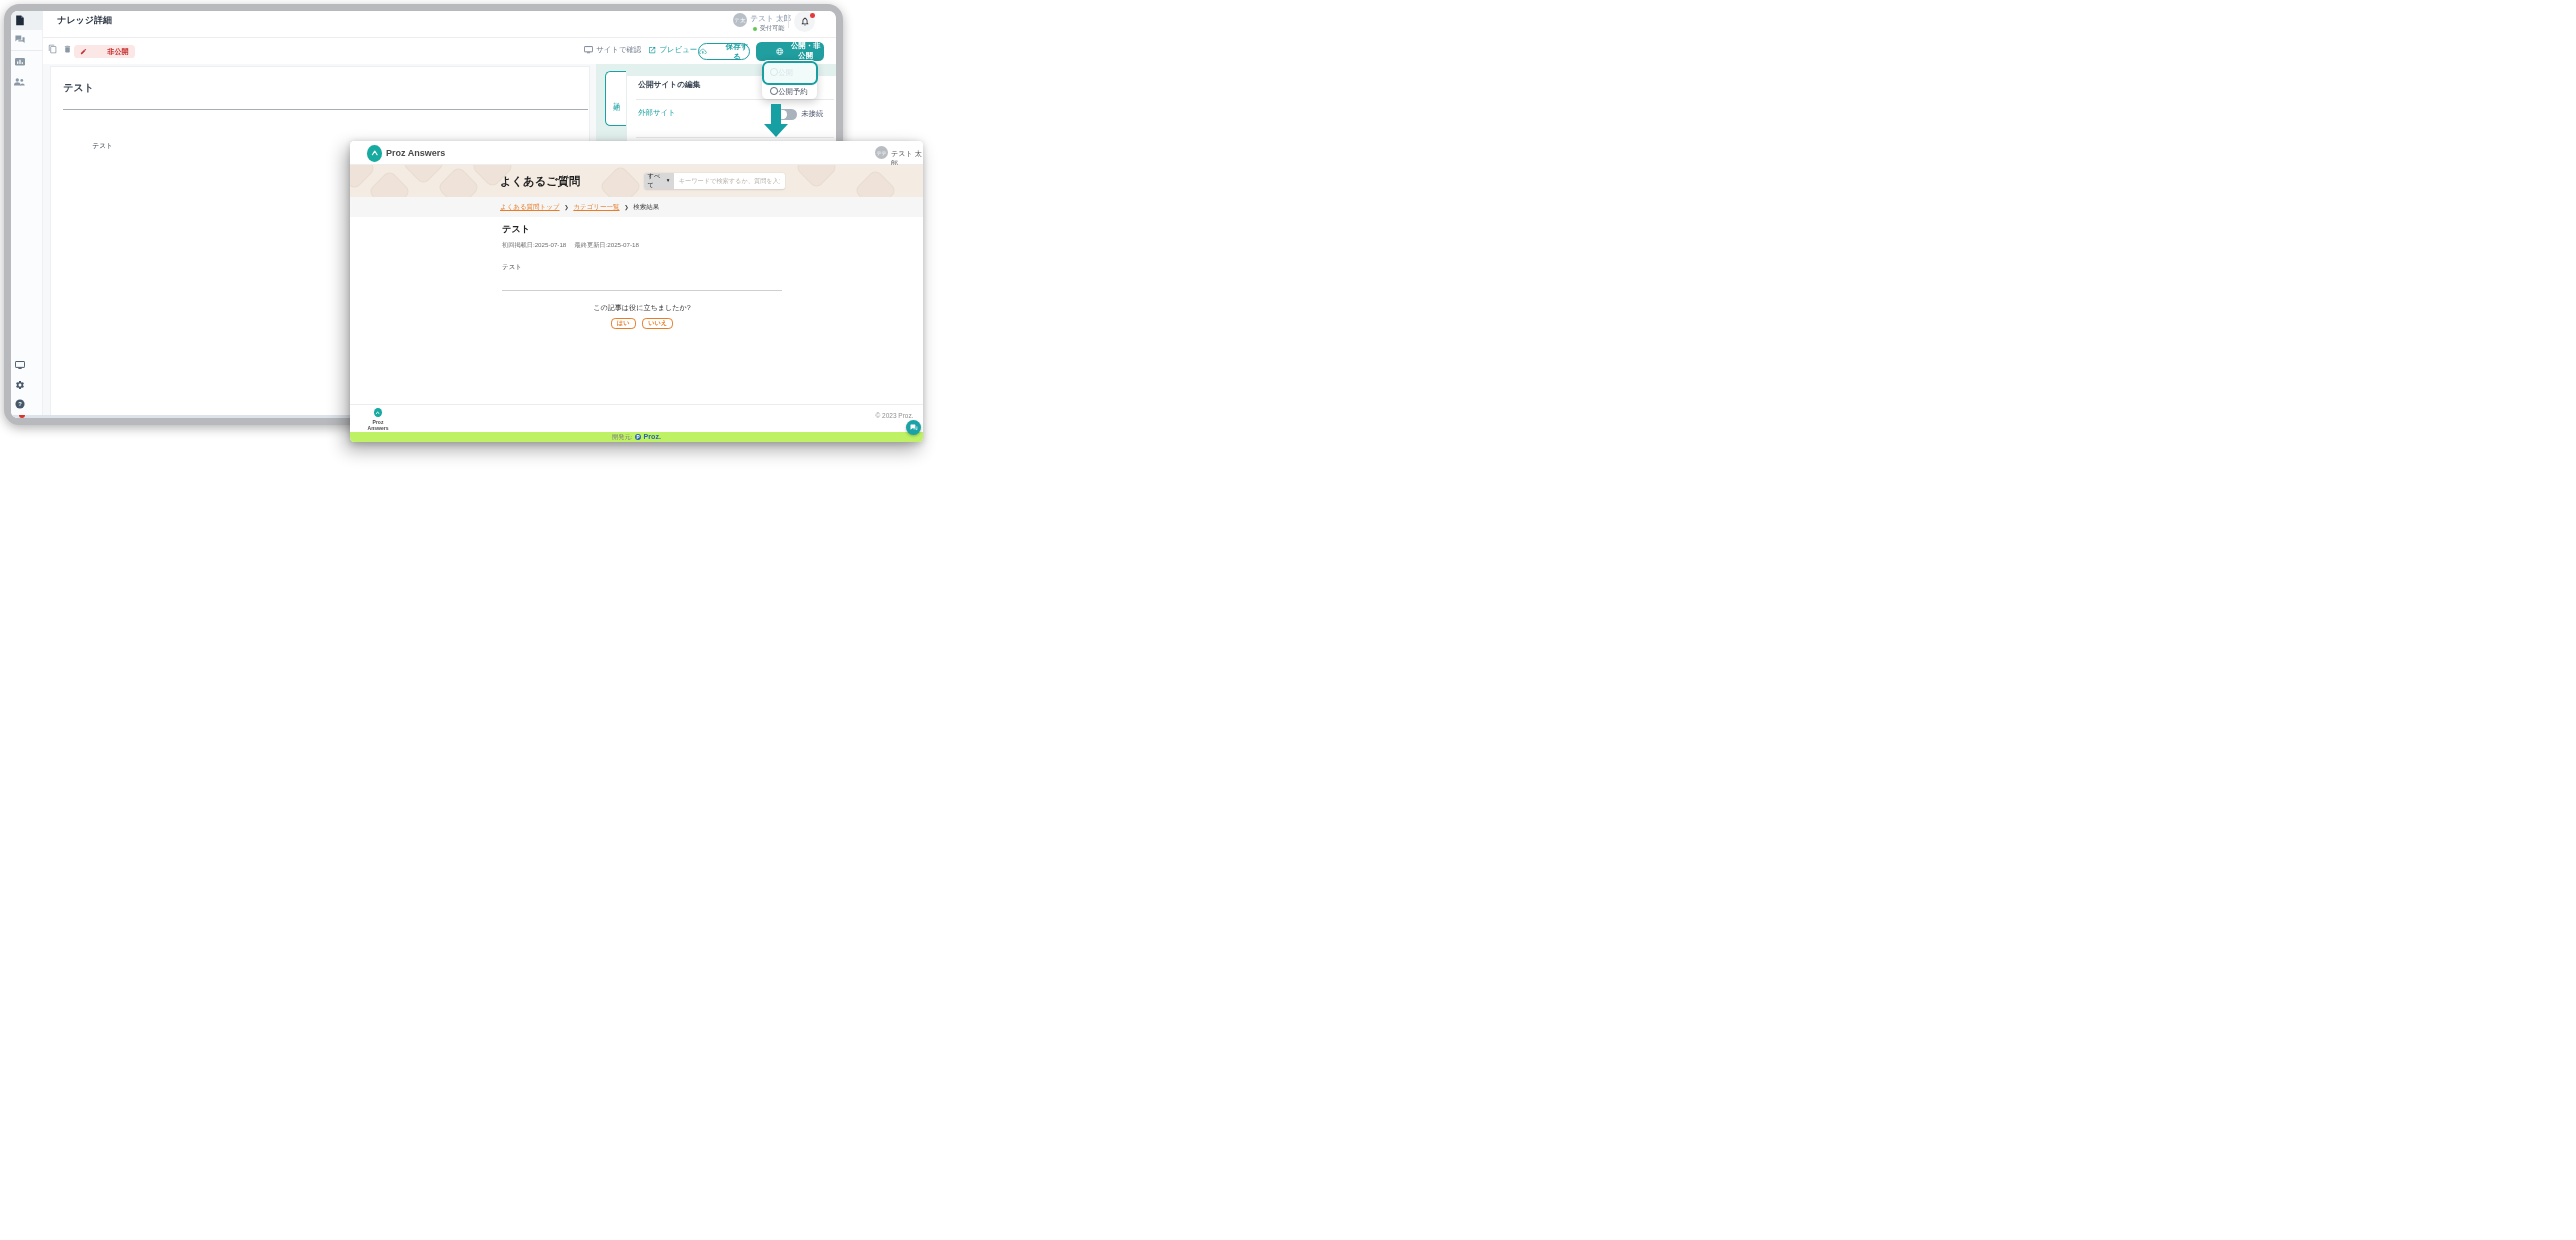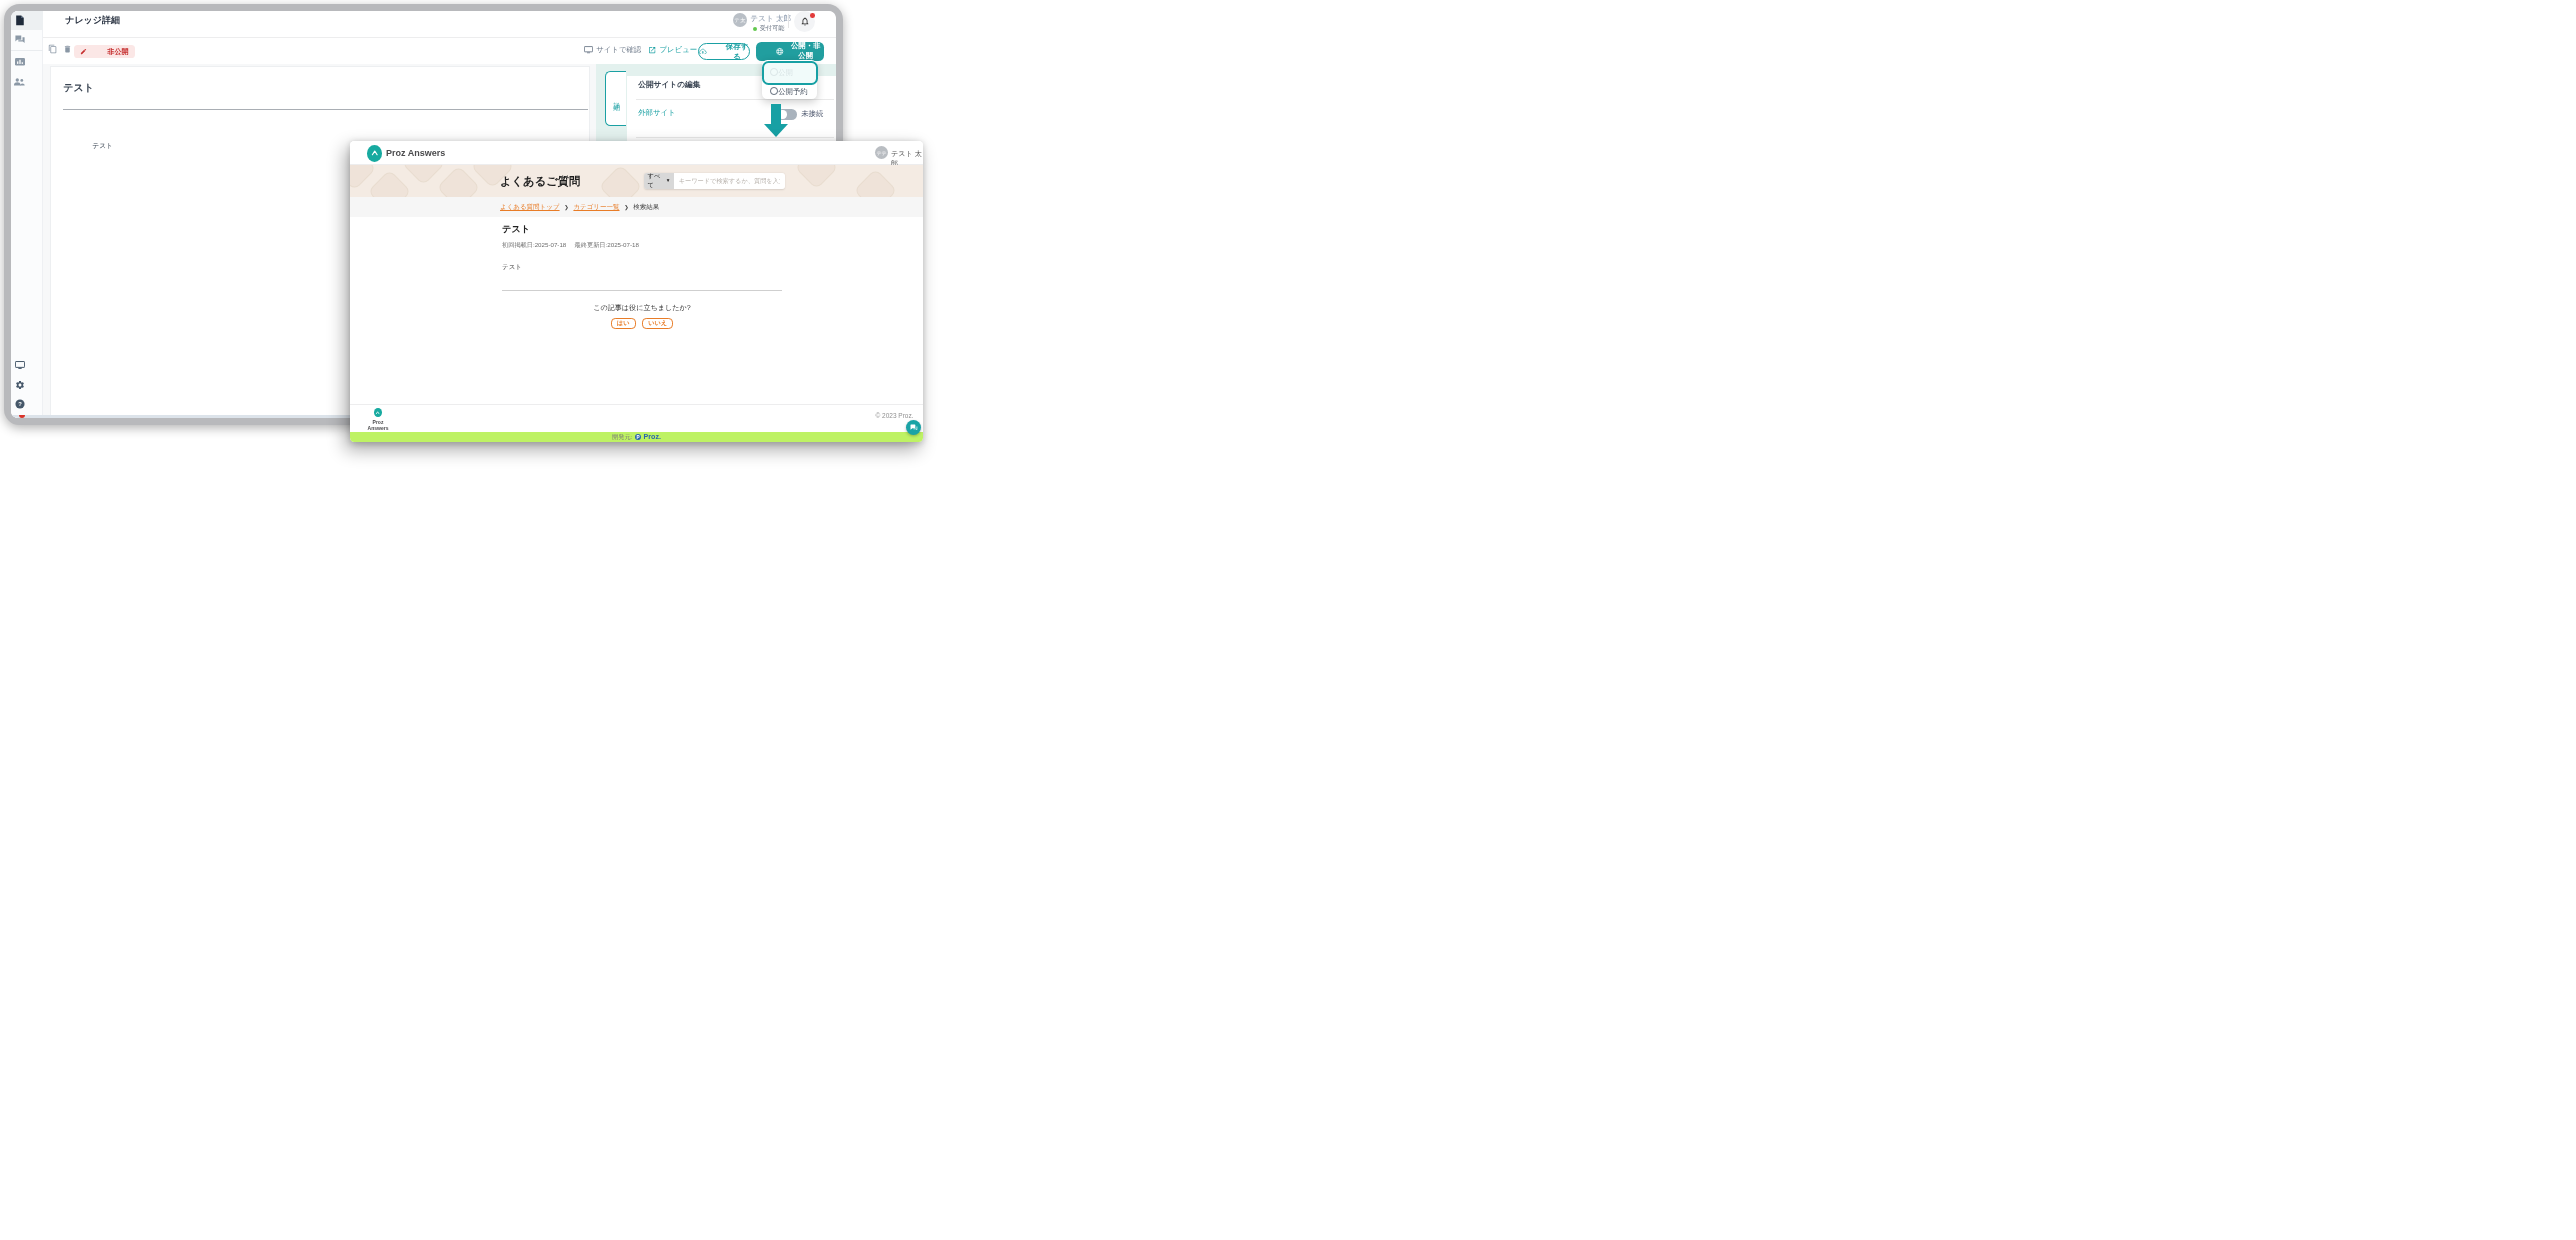--- a/index.html
+++ b/index.html
@@ -12,21 +12,21 @@
     box-shadow:0 3px 10.7px rgba(0,0,0,.30); z-index:1; }
   .admin-inner { position:absolute; inset:0; border-radius:7.1px; overflow:hidden; background:#fff; }
 
   
   .sidebar { position:absolute; left:0; top:0; width:32px; height:100%; background:#fbfcfd; border-right:0.6px solid #eef0f3; }
   .sb-active { position:absolute; left:0; top:0; width:32px; height:18.4px; background:#edf0f2; }
   .sb-item { position:absolute; left:2.4px; width:12px; height:12px; display:flex; align-items:center; justify-content:center; cursor:pointer; }
   .sb-divider { position:absolute; left:0; top:39px; width:32px; height:0.6px; background:#e9ecef; }
 
   
-  .app-title { position:absolute; left:54px; top:3px; font-size:9px; font-weight:700; color:#2a3342; }
+  .app-title { position:absolute; left:46px; top:3px; font-size:9px; font-weight:700; color:#2a3342; }
   .hdr-divider { position:absolute; left:32px; top:25.5px; right:0; height:0.6px; background:#ededee; }
   .avatar { position:absolute; left:722px; top:1.8px; width:14.2px; height:14.2px; border-radius:50%;
     background:#b9bfc6; color:#fff; font-size:5.3px; display:flex; align-items:center; justify-content:center; letter-spacing:0.6px; }
   .user-name { position:absolute; left:739px; top:3px; font-size:7.7px; color:#8493a8; }
   .user-status { position:absolute; left:742px; top:13px; font-size:6.2px; color:#66707f; display:flex; align-items:center; gap:2.4px; }
   .status-dot { width:4.2px; height:4.2px; border-radius:50%; background:#63c84f; display:inline-block; }
   .hdr-vline { position:absolute; left:777px; top:3px; width:0.6px; height:14.2px; background:#e3e3e4; }
   .bell-wrap { position:absolute; left:783px; top:0; width:21.3px; height:21.3px; border-radius:50%; background:#f3f4f6;
     display:flex; align-items:center; justify-content:center; cursor:pointer; }
   .bell-dot { position:absolute; left:799px; top:1.8px; width:4.7px; height:4.7px; border-radius:50%; background:#e23b3b; }

